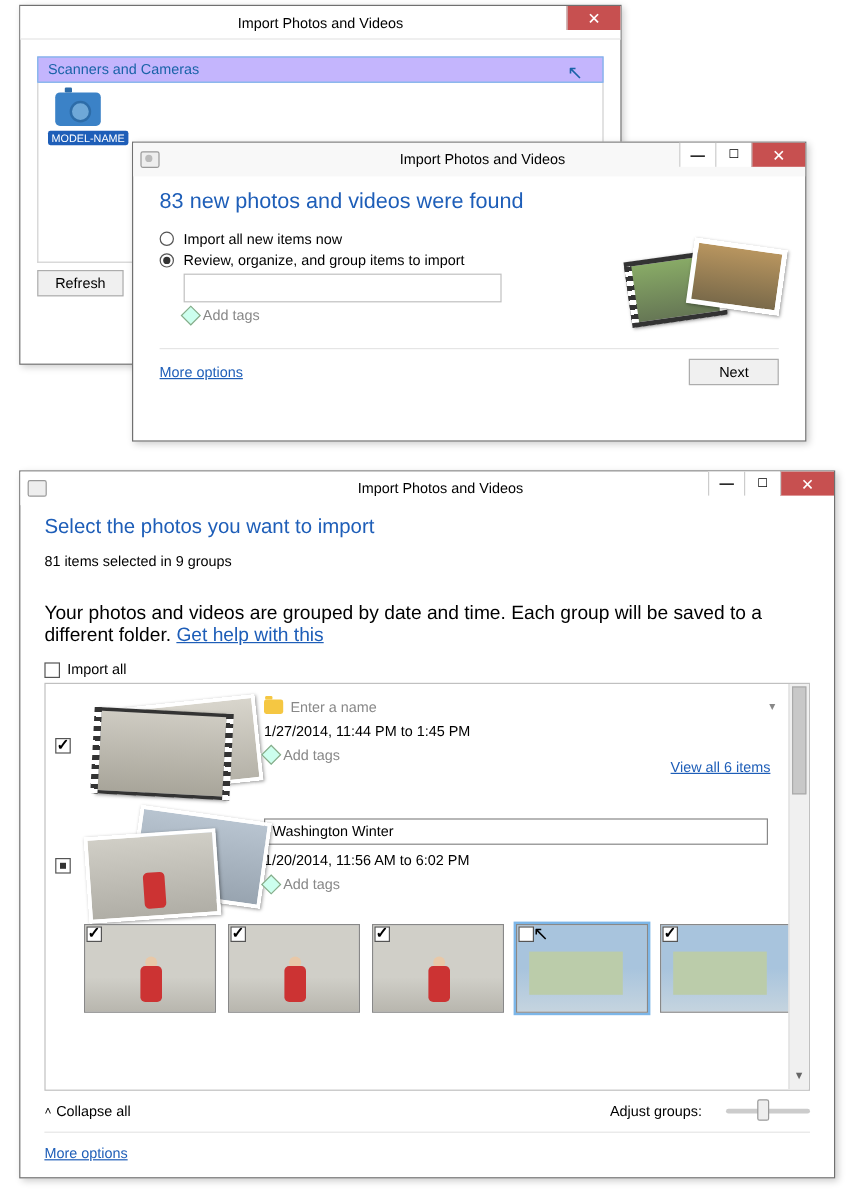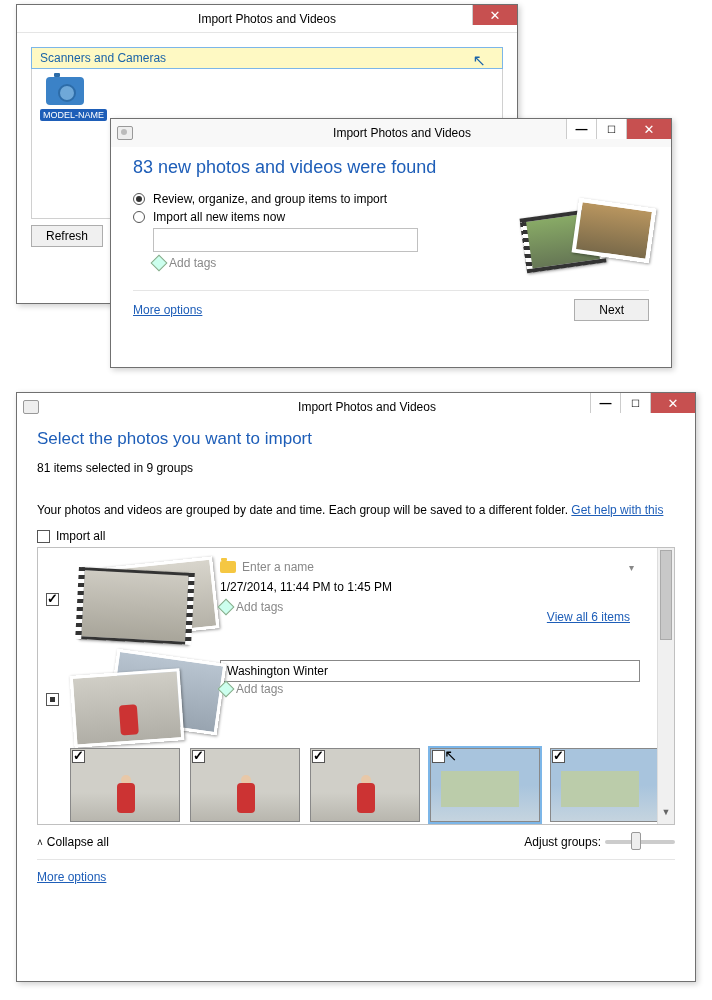--- a/index.html
+++ b/index.html
@@ -58,21 +58,21 @@
   }
   .win-btn.min { font-weight: bold; }
   .win-btn.max { font-size: 10px; }
 
   
   #win1 { left: 16px; top: 4px; width: 502px; height: 300px; }
   #win1 .body { padding: 14px 14px; }
   .instruction { font-size: 11.5px; line-height: 1.35; margin-bottom: 10px; }
   .section-header {
     border: 1px solid #7cb6e8;
-    background: #fef9c3;
+    background: #c4b5fd;
     color: #1a63a8;
     padding: 3px 8px;
     font-size: 12px;
     position: relative;
   }
   .section-body {
     border: 1px solid #d0d0d0;
     border-top: none;
     height: 150px;
     padding: 8px;
@@ -155,30 +155,30 @@
   .photo-stack .p1::before,.photo-stack .p1::after{content:"";position:absolute;left:-4px;width:6px;height:100%;background:repeating-linear-gradient(#333 0 4px,#fff 4px 8px);}
   .photo-stack .p1::after{left:auto;right:-4px;}
   .photo-stack .p2 { width:78px;height:55px;background:linear-gradient(#b8955f,#7a6a4a);right:0;top:0;transform:rotate(8deg);}
 
   
   #win3 { left: 16px; top: 392px; width: 680px; height: 590px; }
   #win3 .titlebar { background:#fff; border-bottom:none; }
   #win3 .body { padding: 4px 20px 10px 20px; }
   .select-groups { color:#1e5eb8; font-size:17px; margin:4px 0 12px 0;}
   .items-selected { font-size:12px; margin-bottom:28px;}
-  .grouped-text { font-size:12px; margin-bottom:12px;}
+  .grouped-text { font-size:16px; margin-bottom:12px;}
   .link { color:#1e5eb8; text-decoration:underline;}
   .selectall-row { display:flex; align-items:center; font-size:12px; margin-bottom:4px;}
   .chk {
     width:13px;height:13px;border:1px solid #555;margin-right:6px;background:#fff;position:relative;display:inline-block;vertical-align:middle;
   }
   .chk.on::after{content:"✓";position:absolute;top:-3px;left:0;font-size:13px;font-weight:bold;}
   .chk.tri::after{content:"";position:absolute;inset:3px;background:#333;}
   .scroll-area {
-    border:1px solid #c0c0c0; height:278px; position:relative; padding:8px 20px 8px 8px;
+    border:1px solid #c0c0c0; height:340px; position:relative; padding:8px 8px 8px 8px;
     overflow:hidden;
   }
   .vscroll {
     position:absolute; right:0; top:0; bottom:0; width:17px; background:#f0f0f0; border-left:1px solid #ddd;
   }
   .vscroll .thumb{position:absolute;left:2px;right:2px;top:2px;height:90px;background:#c8c8c8;border:1px solid #aaa;}
   .vscroll .arr{position:absolute;left:0;right:0;height:17px;text-align:center;font-size:9px;color:#666;}
   .vscroll .arr.down{bottom:0;}
 
   .group {
@@ -216,21 +216,21 @@
   .stack1a::after{content:"";position:absolute;left:10px;top:10px;width:30px;height:20px;background:#8a7;}
   .stack1b{left:8px;top:14px;background:linear-gradient(#cecbc2,#a8a59a);transform:rotate(3deg);border-color:#333;}
   .stack1b::before,.stack1b::after{content:"";position:absolute;top:-3px;bottom:-3px;width:6px;background:repeating-linear-gradient(#333 0 4px,#fff 4px 8px);}
   .stack1b::before{left:-6px;}.stack1b::after{right:-6px;}
 
   .stack2a{left:40px;top:0;background:linear-gradient(#b8c4d0,#98a4b0);transform:rotate(8deg);}
   .stack2b{left:0;top:16px;background:linear-gradient(#d0cec6,#b0aea6);transform:rotate(-4deg);}
   .stack2b::after{content:"";position:absolute;width:18px;height:30px;background:#c33;left:44px;top:30px;border-radius:4px;}
 
   .collapse-row{display:flex;align-items:center;margin:10px 0;font-size:12px;}
-  .adjust-wrap{display:flex;align-items:center;gap:4px;}
+  .adjust-wrap{display:flex;align-items:center;gap:20px;}
   .slider{width:70px;height:4px;background:#ccc;position:relative;border-radius:2px;}
   .slider .knob{position:absolute;width:10px;height:18px;background:#eee;border:1px solid #999;top:-8px;left:26px;border-radius:2px;}
 
   .footer3{display:flex;justify-content:space-between;align-items:center;border-top:1px solid #e5e5e5;padding-top:10px;margin-top:4px;}
   .btn{border:1px solid #adadad;background:#f0f0f0;padding:3px 22px;font-size:12px;margin-left:6px;display:inline-block;}
 
   .cursor2{position:absolute;font-size:16px;color:#000;}
   .sel-border{outline:2px solid #7cb6e8;}
 </style>
 </head>
@@ -264,26 +264,26 @@
     <span class="title">Import Photos and Videos</span>
     <div class="window-buttons">
       <div class="win-btn min">—</div>
       <div class="win-btn max">☐</div>
       <div class="win-btn close">✕</div>
     </div>
   </div>
   <div class="body" style="position:relative;">
     <div class="found">83 new photos and videos were found</div>
     <div class="radio-row">
+      <span class="radio"></span>
+      <span>Import all new items now</span>
+    </div>
+    <div class="radio-row">
       <span class="radio on"></span>
       <span>Review, organize, and group items to import</span>
-    </div>
-    <div class="radio-row">
-      <span class="radio"></span>
-      <span>Import all new items now</span>
     </div>
     <div class="tagbox"></div>
     <div class="add-tags">
       <span class="tag-icon"></span>
       <span>Add tags</span>
     </div>
     <div class="photo-stack">
       <div class="p film p1"></div>
       <div class="p p2"></div>
     </div>
@@ -339,20 +339,21 @@
       </div>
 
       <div class="group" style="margin-top:20px;">
         <div class="group-chk-wrap"><span class="chk tri"></span></div>
         <div class="group-thumb">
           <div class="stack-a stack2a"></div>
           <div class="stack-a stack2b"></div>
         </div>
         <div class="group-info">
           <input class="name-input" value="Washington Winter" style="">
+          <div class="date-range">1/20/2014, 11:56 AM to 6:02 PM</div>
           <div class="add-tags" style="margin-left:0">
             <span class="tag-icon"></span>
             <span>Add tags</span>
           </div>
         </div>
       </div>
 
       <div class="thumbs-row">
         <div class="thumb-item">
           <span class="chk on"></span>

